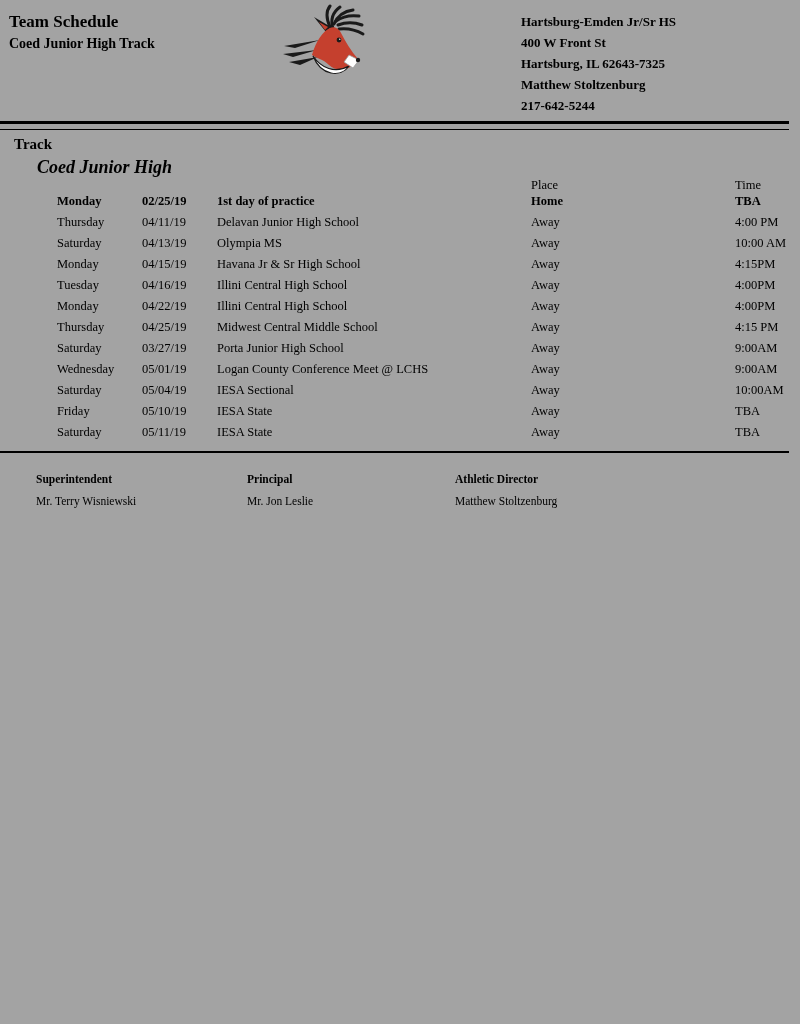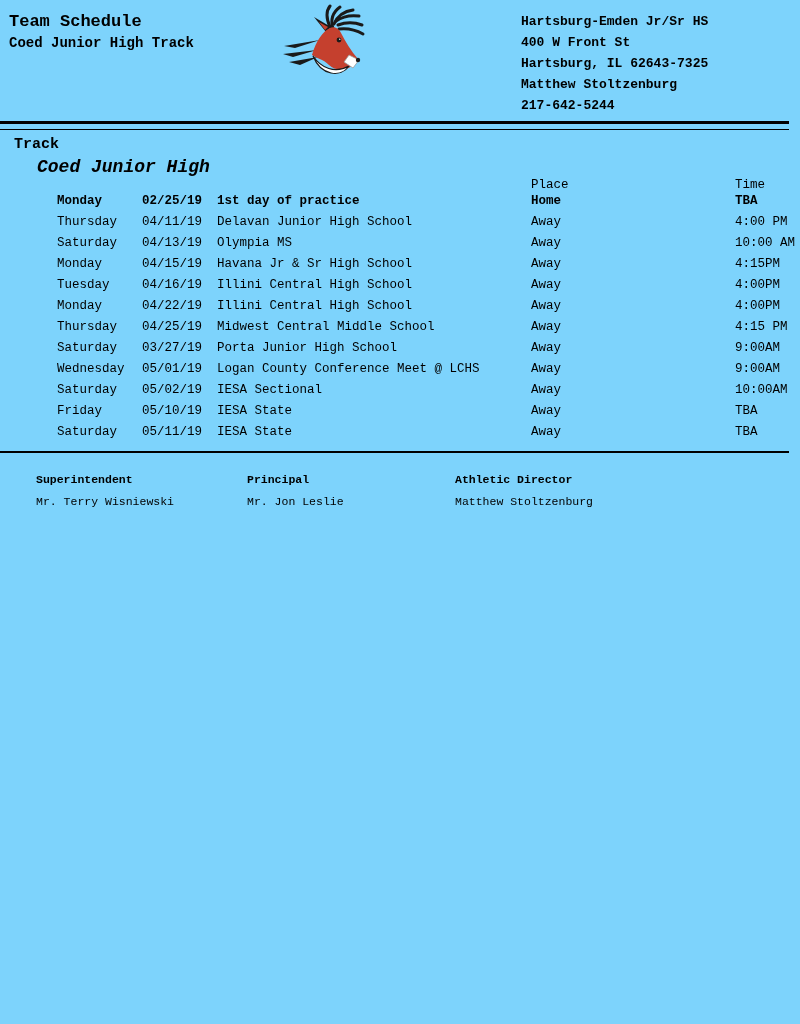--- a/index.html
+++ b/index.html
@@ -1,23 +1,23 @@
 <!DOCTYPE html>
 <html><head>
 <meta charset="utf-8">
 <style>
   * { margin: 0; padding: 0; box-sizing: border-box; }
   html, body { background: #ffffff; }
   .page {
     position: relative;
     width: 800px;
     height: 1024px;
-    background: #7dd3fc;
+    background: #a3a3a3;
     color: #000000;
-    font-family: Liberation Mono, monospace;
+    font-family: Liberation Serif, serif;
     overflow: hidden;
   }
   
   .hdr-left { position: absolute; left: 9px; top: 11px; }
   .doc-title { font-size: 17px; font-weight: 700; line-height: 22px; }
   .doc-subtitle { font-size: 14px; font-weight: 700; line-height: 21px; }
   .doc-daterange { font-size: 14px; font-weight: 700; line-height: 21px; }
 
   .logo-box { position: absolute; left: 280px; top: 4px; width: 96px; height: 80px; }
   .logo-box svg { width: 100%; height: 100%; display: block; }
@@ -177,21 +177,21 @@
     </div>
     <div class="row">
       <span class="c-day">Wednesday</span>
       <span class="c-date">05/01/19</span>
       <span class="c-event">Logan County Conference Meet @ LCHS</span>
       <span class="c-place">Away</span>
       <span class="c-time">9:00AM</span>
     </div>
     <div class="row">
       <span class="c-day">Saturday</span>
-      <span class="c-date">05/02/19</span>
+      <span class="c-date">05/04/19</span>
       <span class="c-event">IESA Sectional</span>
       <span class="c-place">Away</span>
       <span class="c-time">10:00AM</span>
     </div>
     <div class="row">
       <span class="c-day">Friday</span>
       <span class="c-date">05/10/19</span>
       <span class="c-event">IESA State</span>
       <span class="c-place">Away</span>
       <span class="c-time">TBA</span>

